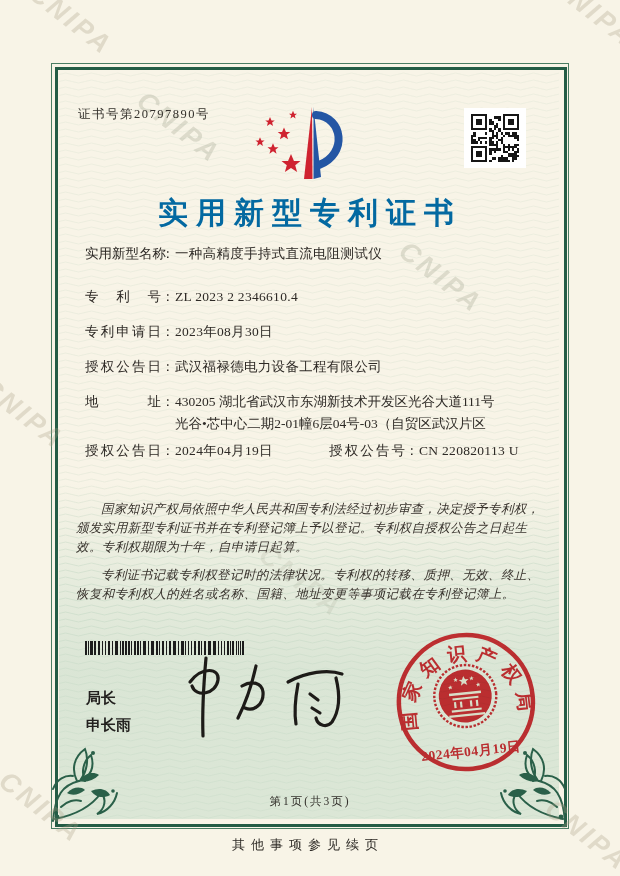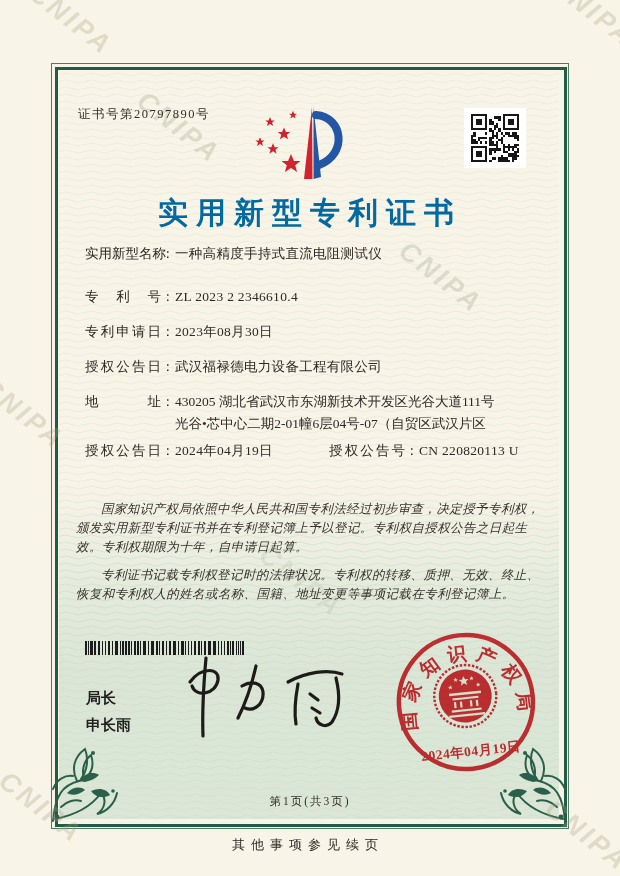--- a/index.html
+++ b/index.html
@@ -390,21 +390,21 @@
     <div class="frow">
       <span class="flabel">专利号</span><span class="fcolon">：</span><span class="fvalue">ZL 2023 2 2346610.4</span>
     </div>
     <div class="frow">
       <span class="flabel">专利申请日</span><span class="fcolon">：</span><span class="fvalue">2023年08月30日</span>
     </div>
     <div class="frow">
       <span class="flabel">授权公告日</span><span class="fcolon">：</span><span class="fvalue">武汉福禄德电力设备工程有限公司</span>
     </div>
     <div class="frow addr">
-      <span class="flabel">地址</span><span class="fcolon">：</span><span class="addr-lines"><span>430205 湖北省武汉市东湖新技术开发区光谷大道111号</span><br><span>光谷•芯中心二期2-01幢6层04号-07（自贸区武汉片区</span></span>
+      <span class="flabel">地址</span><span class="fcolon">：</span><span class="addr-lines"><span>430205 湖北省武汉市东湖新技术开发区光谷大道111号</span><br><span>光谷•芯中心二期2-01幢6层04号-03（自贸区武汉片区</span></span>
     </div>
     <div class="frow">
       <span class="flabel">授权公告日</span><span class="fcolon">：</span><span class="fvalue" style="width:128px">2024年04月19日</span><span class="grant-number-pair"><span class="flabel">授权公告号</span><span class="fcolon">：</span><span class="fvalue">CN 220820113 U</span></span>
     </div>
   </div>
 
   <div class="paras">
     <p>国家知识产权局依照中华人民共和国专利法经过初步审查，决定授予专利权，颁发实用新型专利证书并在专利登记簿上予以登记。专利权自授权公告之日起生效。专利权期限为十年，自申请日起算。</p>
     <p>专利证书记载专利权登记时的法律状况。专利权的转移、质押、无效、终止、恢复和专利权人的姓名或名称、国籍、地址变更等事项记载在专利登记簿上。</p>
   </div>

